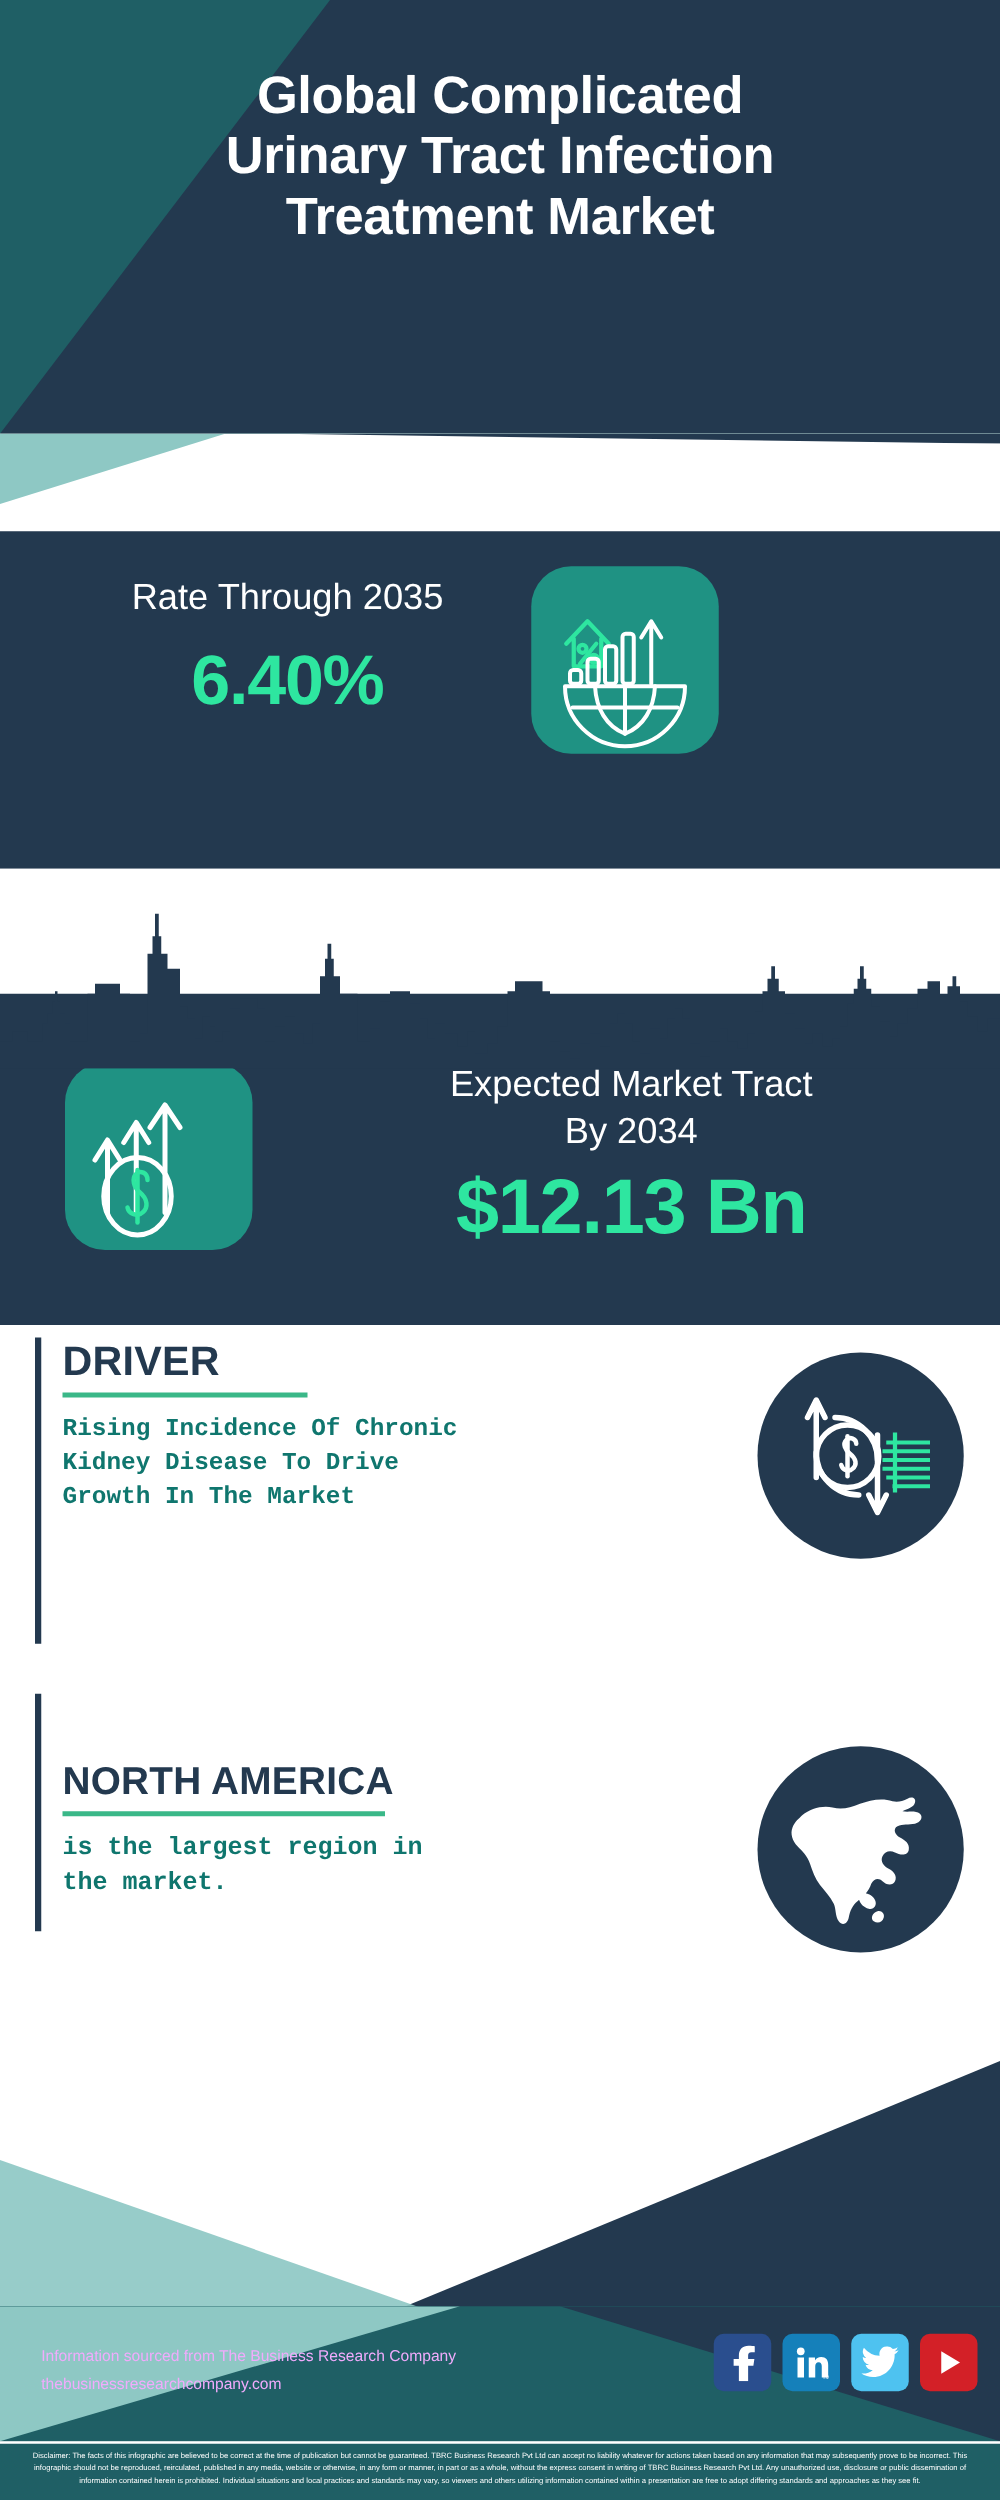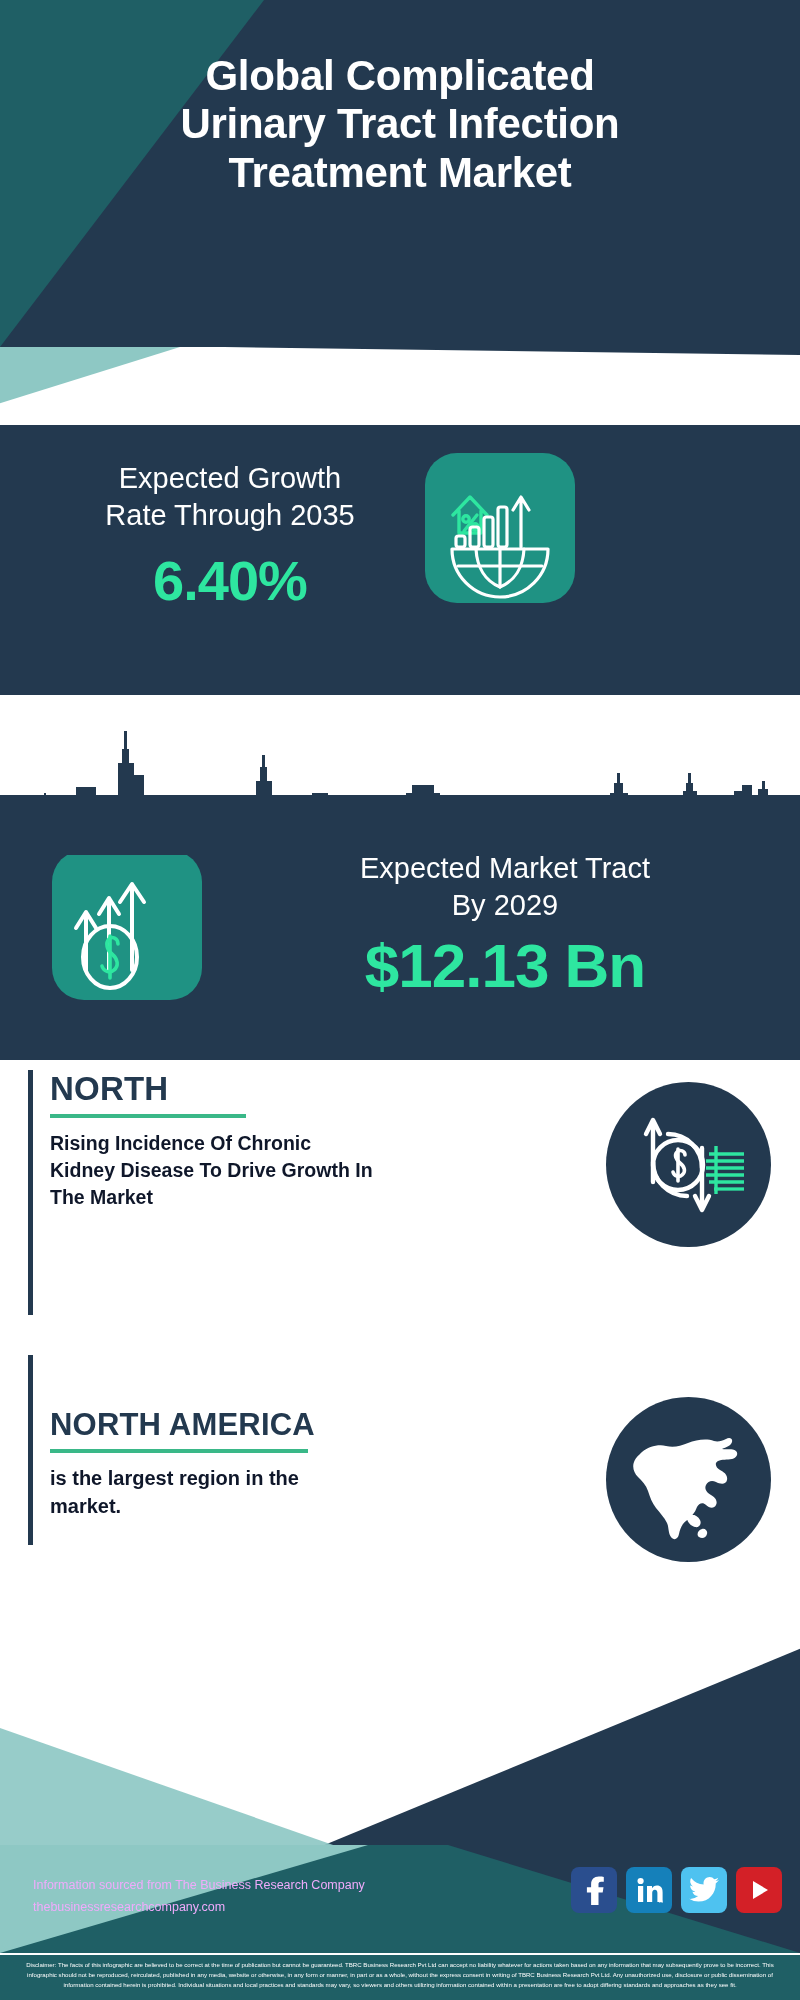--- a/index.html
+++ b/index.html
@@ -72,21 +72,21 @@
   .skyline-wrap { z-index:3; background:transparent; }
   .skyline-white { position:absolute; left:0; top:695px; width:800px; height:100px; background:#fff; z-index:1; }
 
   
   .insights { position:absolute; left:0; top:1060px; width:800px; height:620px; background:#ffffff; }
   .insight { position:absolute; left:28px; width:745px; }
   .insight-bar { position:absolute; left:0; top:0; width:5px; background:#23394f; }
   .insight-body { position:absolute; left:22px; top:0; width:400px; }
   .insight-title { color:#23394f; font-weight:bold; letter-spacing:0.2px; }
   .insight-rule { height:4px; background:#3ab888; margin-top:6px; }
-  .insight-desc { color:#0f172a; font-weight:bold; font-size:19.5px; line-height:1.38; margin-top:12px; }
+  .insight-desc { color:#0f766e; font-weight:bold; font-size:19.5px; line-height:1.38; margin-top:12px;font-family:Liberation Mono, monospace; }
 
   .circle-icon {
     position:absolute; border-radius:50%; background:#23394f;
   }
 
   
   .footer-shapes { position:absolute; left:0; top:1640px; width:800px; height:220px; overflow:hidden; background:#ffffff; }
   .fs-navy {
     position:absolute; left:0; top:0; width:800px; height:220px; background:#23394f;
     clip-path: polygon(100% 4%, 100% 100%, 36% 100%);
@@ -143,21 +143,20 @@
   </div>
 
   <div class="band">
     <div class="band-navy-fade"></div>
     <div class="band-teal"></div>
   </div>
 
   <div class="growth">
     <div class="growth-text">
       <div class="growth-label">
-        <div>Expected Growth</div>
         <div>Rate Through 2035</div>
       </div>
       <div class="growth-value">6.40%</div>
     </div>
 
     <div class="icon-tile">
       <svg viewBox="0 0 150 150" width="150" height="150" aria-hidden="true">
         <g fill="none" stroke="#2ee6a0" stroke-width="3.4" stroke-linejoin="round" stroke-linecap="round">
           <path d="M28 62 L45 44 L62 62 M34 58 L34 80 L56 80 L56 58"></path>
           <circle cx="41" cy="66" r="3.2"></circle>
@@ -199,38 +198,38 @@
         </g>
         <g fill="none" stroke="#2ee6a0" stroke-width="3.6" stroke-linecap="round">
           <path d="M58 86 L58 128"></path>
           <path d="M66 94 C66 88 60 86 57 89 C53 93 55 100 60 104 C66 109 67 116 62 120 C58 124 51 121 50 116"></path>
         </g>
       </svg>
     </div>
     <div class="market-text">
       <div class="market-label">
         <div>Expected Market Tract</div>
-        <div>By 2029</div>
+        <div>By 2034</div>
       </div>
       <div class="market-value">$12.13 Bn</div>
     </div>
   </div>
 
   <div class="skyline-wrap">
     <svg viewBox="0 0 800 140" preserveAspectRatio="none" aria-hidden="true">
       <path fill="#23394f" d="M0 140 L0 118 L10 118 L10 110 L22 110 L22 118 L34 118 L34 104 L38 104 L38 96 L42 96 L42 86 L44 86 L44 78 L46 78 L46 86 L48 86 L48 96 L52 96 L52 104 L56 104 L56 118 L70 118 L70 80 L76 80 L76 72 L96 72 L96 80 L104 80 L104 118 L112 118 L112 112 L118 112 L118 48 L122 48 L122 34 L124 34 L124 16 L127 16 L127 34 L129 34 L129 48 L134 48 L134 60 L144 60 L144 90 L150 90 L150 100 L156 100 L156 116 L162 116 L162 98 L168 98 L168 106 L172 106 L172 118 L178 118 L178 110 L184 110 L184 92 L192 92 L192 84 L206 84 L206 92 L212 92 L212 118 L220 118 L220 106 L228 106 L228 98 L236 98 L236 112 L243 112 L243 120 L250 120 L250 104 L256 104 L256 66 L260 66 L260 52 L262 52 L262 40 L265 40 L265 52 L267 52 L267 66 L272 66 L272 80 L286 80 L286 118 L296 118 L296 108 L304 108 L304 86 L312 86 L312 78 L328 78 L328 88 L336 88 L336 100 L342 100 L342 116 L348 116 L348 104 L356 104 L356 112 L366 112 L366 122 L374 122 L374 110 L380 110 L380 128 L390 128 L390 120 L398 120 L398 106 L406 106 L406 78 L412 78 L412 70 L434 70 L434 78 L440 78 L440 118 L448 118 L448 126 L456 126 L456 132 L464 132 L464 120 L472 120 L472 112 L480 112 L480 122 L488 122 L488 104 L494 104 L494 96 L500 96 L500 104 L506 104 L506 118 L512 118 L512 128 L520 128 L520 108 L528 108 L528 116 L534 116 L534 100 L540 100 L540 92 L546 92 L546 100 L552 100 L552 120 L560 120 L560 130 L568 130 L568 118 L576 118 L576 108 L582 108 L582 118 L590 118 L590 124 L598 124 L598 112 L604 112 L604 94 L610 94 L610 78 L614 78 L614 68 L617 68 L617 58 L620 58 L620 68 L623 68 L623 78 L628 78 L628 96 L636 96 L636 108 L644 108 L644 120 L650 120 L650 112 L658 112 L658 122 L666 122 L666 116 L672 116 L672 106 L678 106 L678 88 L683 88 L683 76 L686 76 L686 68 L688 68 L688 58 L691 58 L691 68 L693 68 L693 76 L697 76 L697 90 L704 90 L704 102 L712 102 L712 114 L718 114 L718 104 L726 104 L726 92 L734 92 L734 76 L742 76 L742 70 L752 70 L752 82 L758 82 L758 74 L762 74 L762 66 L765 66 L765 74 L768 74 L768 86 L774 86 L774 98 L782 98 L782 110 L790 110 L790 100 L800 100 L800 140 Z"></path>
     </svg>
   </div>
 
   <div class="insights">
 
     <div class="insight" style="top:10px;">
       <div class="insight-bar" style="height:245px;"></div>
       <div class="insight-body">
-        <div class="insight-title" style="font-size:33px;">NORTH</div>
+        <div class="insight-title" style="font-size:33px;">DRIVER</div>
         <div class="insight-rule" style="width:196px;"></div>
         <div class="insight-desc" style="width:330px;">Rising Incidence Of Chronic Kidney Disease To Drive Growth In The Market</div>
       </div>
       <div class="circle-icon" style="left:578px; top:12px; width:165px; height:165px;">
         <svg viewBox="0 0 165 165" width="165" height="165" aria-hidden="true">
           <g fill="none" stroke="#ffffff" stroke-width="4.4" stroke-linecap="round" stroke-linejoin="round">
             <path d="M47 40 L47 100 M40 52 L47 38 L54 52"></path>
             <path d="M62 52 A34 34 0 0 1 96 86"></path>
             <path d="M96 126 L96 66 M89 114 L96 128 L103 114"></path>
             <path d="M81 114 A34 34 0 0 1 47 80"></path>

